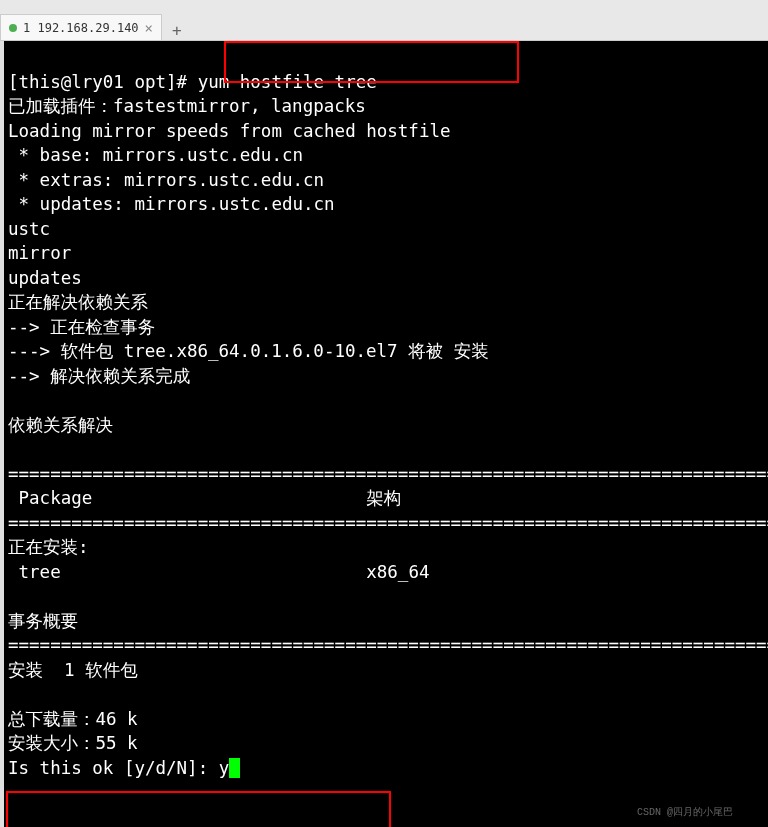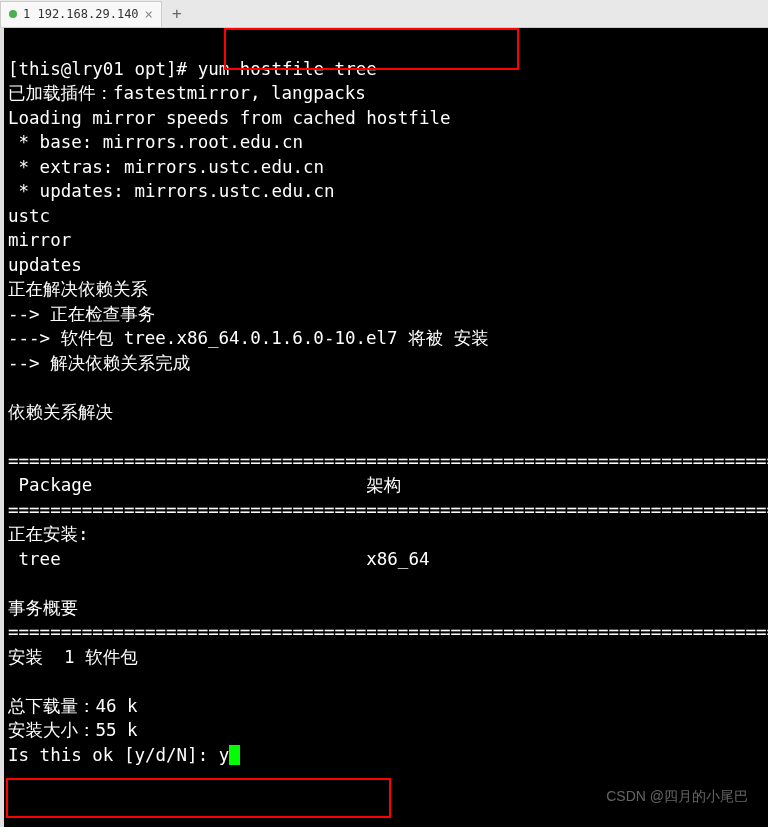--- a/index.html
+++ b/index.html
@@ -9,23 +9,23 @@
     }
     body {
       font-family: "DejaVu Sans Mono", "Consolas", monospace;
       background: #f0f0f0;
       width: 768px;
       height: 827px;
       overflow: hidden;
     }
     .tab-bar {
       background: #e8e8e8;
-      height: 28px;
+      height: 41px;
       display: flex;
-      align-items: center;
+      align-items: flex-end;
       border-bottom: 1px solid #ccc;
     }
     .tab {
       display: flex;
       align-items: center;
       padding: 0 8px;
       height: 26px;
       background: #f8f8f8;
       border: 1px solid #ccc;
       border-bottom: none;
@@ -88,44 +88,44 @@
       display: inline-block;
       width: 11px;
       height: 20px;
       vertical-align: text-bottom;
     }
     .sep {
       letter-spacing: 0;
     }
     .watermark {
       position: absolute;
-      right: 20px;
+      right: 35px;
       bottom: 20px;
       color: rgba(200,200,200,0.5);
-      font-size: 14px;
-      font-family: Liberation Sans, sans-serif;
+      font-size: 10px;
+      font-family: Liberation Mono, monospace;
     }
   </style>
 </head>
 <body>
 
 <div class="tab-bar">
   <div class="tab">
     <span class="tab-dot"></span>
     <span>1 192.168.29.140</span>
     <span class="tab-close">×</span>
   </div>
   <div class="tab-add">+</div>
 </div>
 
 <div class="terminal">
 <span class="line"><span>[this@lry01 opt]# </span><span>yum hostfile tree</span></span>
 <span class="line">已加载插件：fastestmirror, langpacks</span>
 <span class="line">Loading mirror speeds from cached hostfile</span>
-<span class="line"> * base: mirrors.root.edu.cn</span>
+<span class="line"> * base: mirrors.ustc.edu.cn</span>
 <span class="line"> * extras: mirrors.ustc.edu.cn</span>
 <span class="line"> * updates: mirrors.ustc.edu.cn</span>
 <span class="line">ustc</span>
 <span class="line">mirror</span>
 <span class="line">updates</span>
 <span class="line">正在解决依赖关系</span>
 <span class="line">--&gt; 正在检查事务</span>
 <span class="line">---&gt; 软件包 tree.x86_64.0.1.6.0-10.el7 将被 安装</span>
 <span class="line">--&gt; 解决依赖关系完成</span>
 <span class="line"></span>

